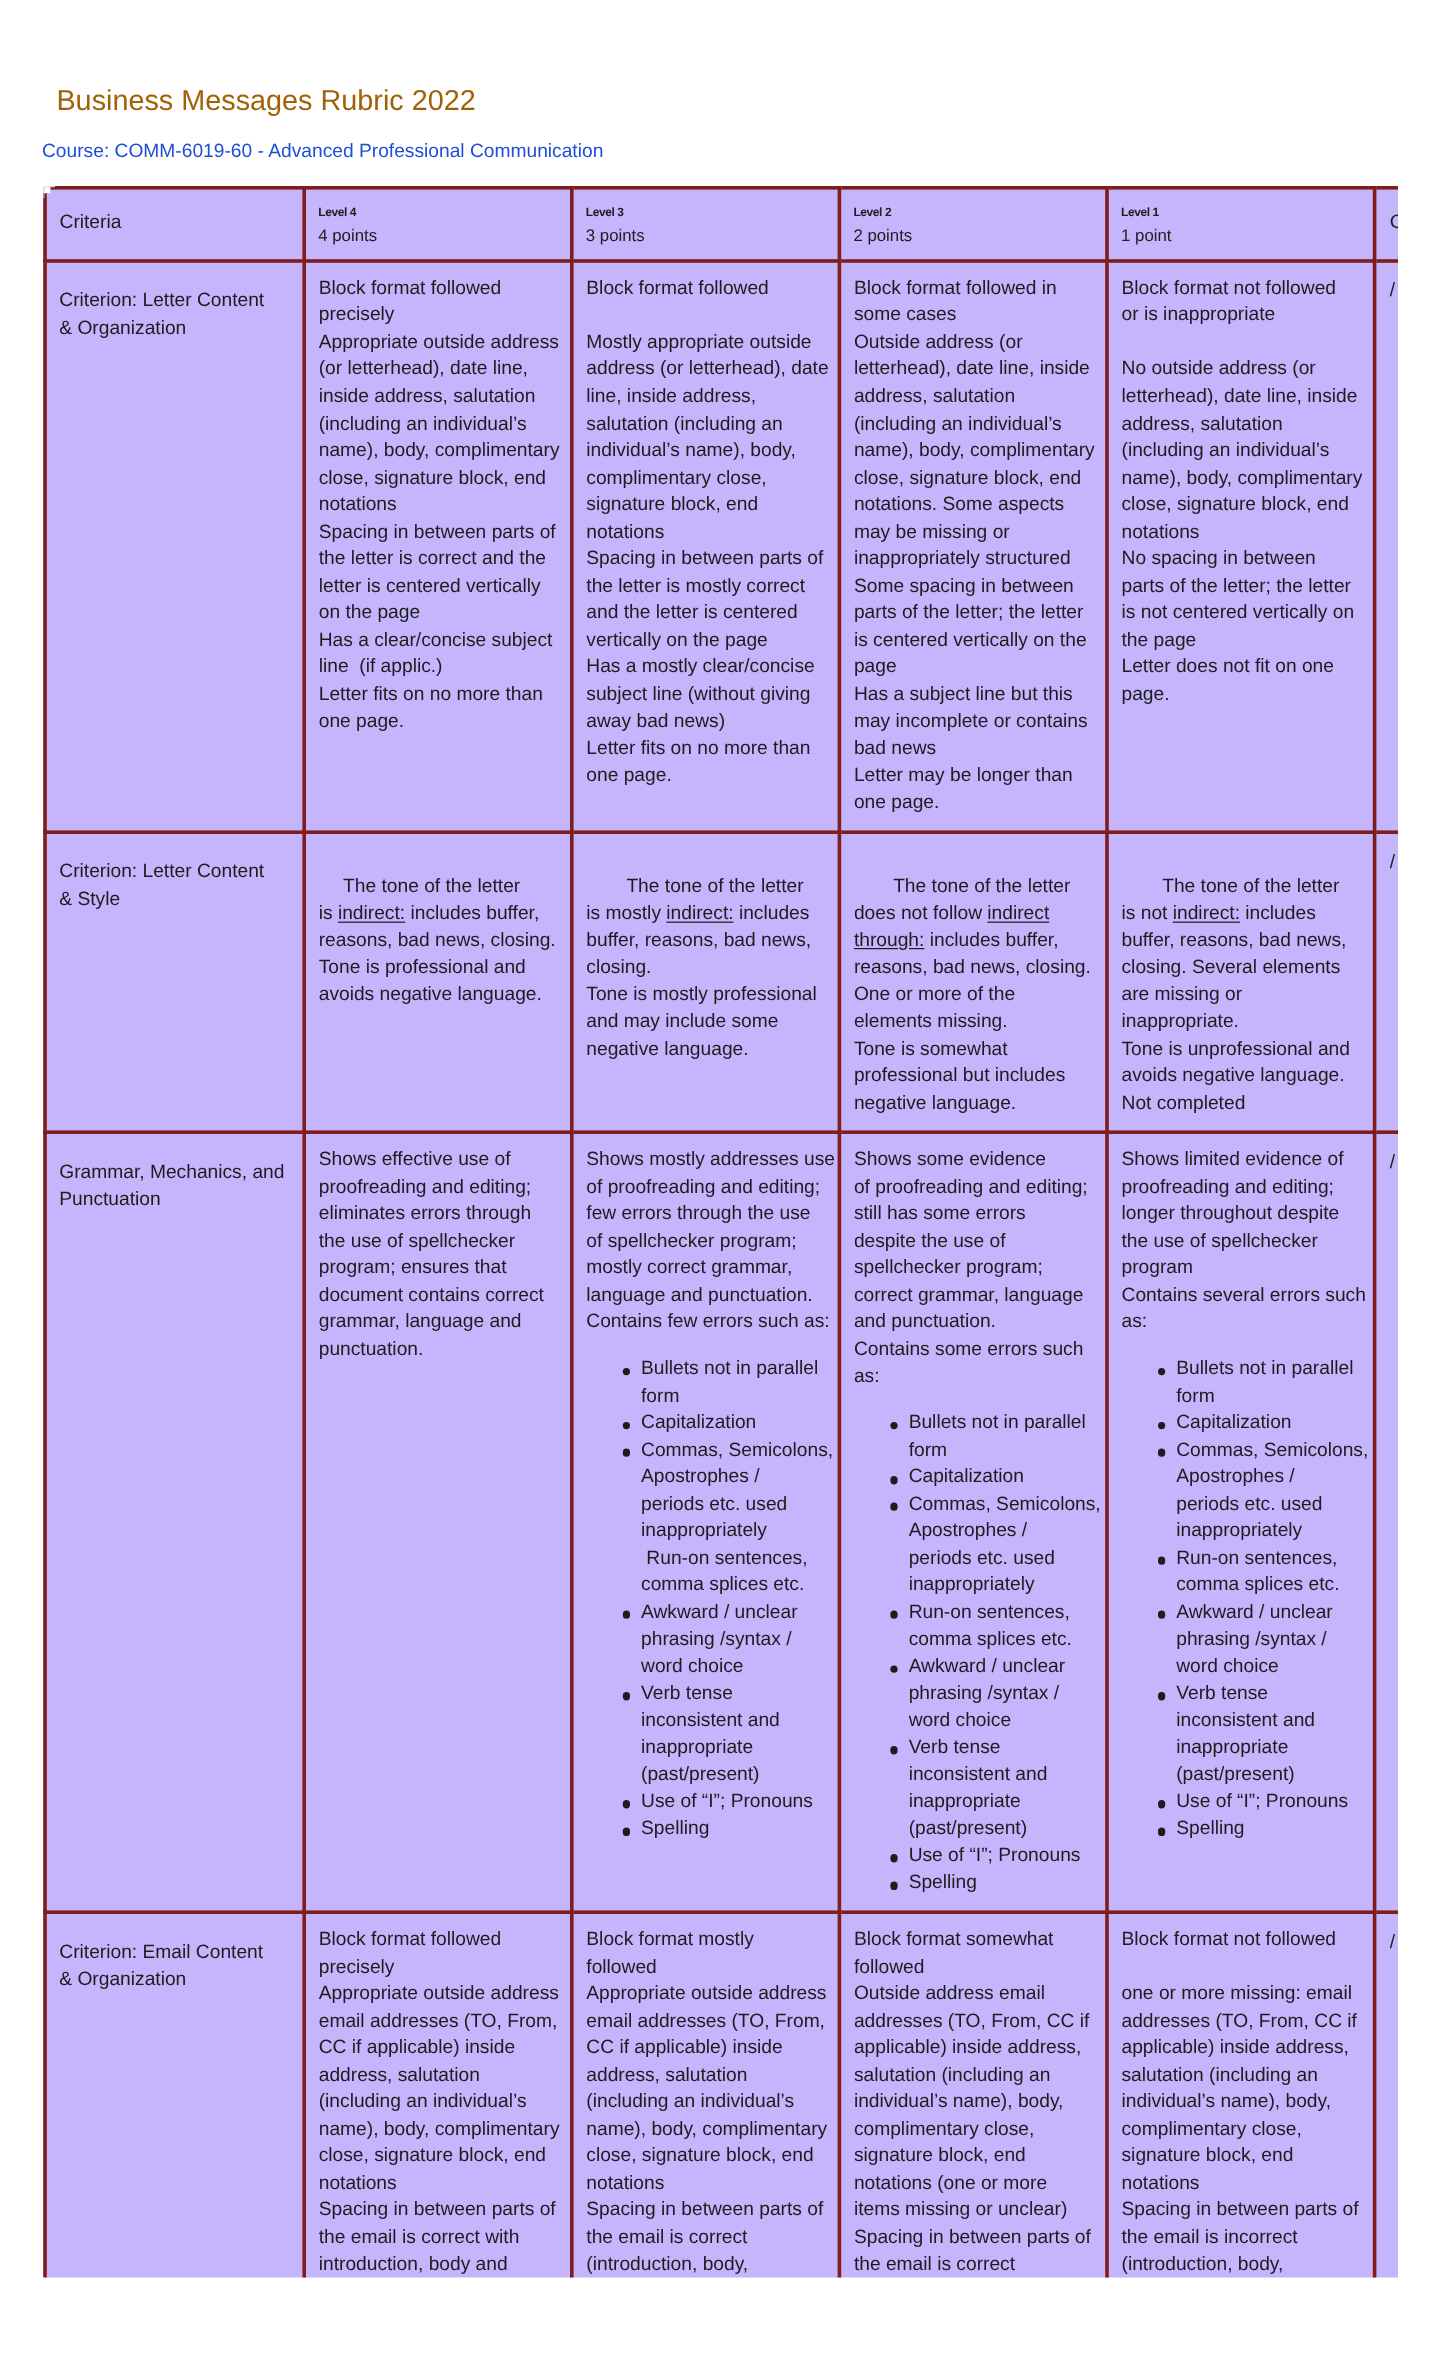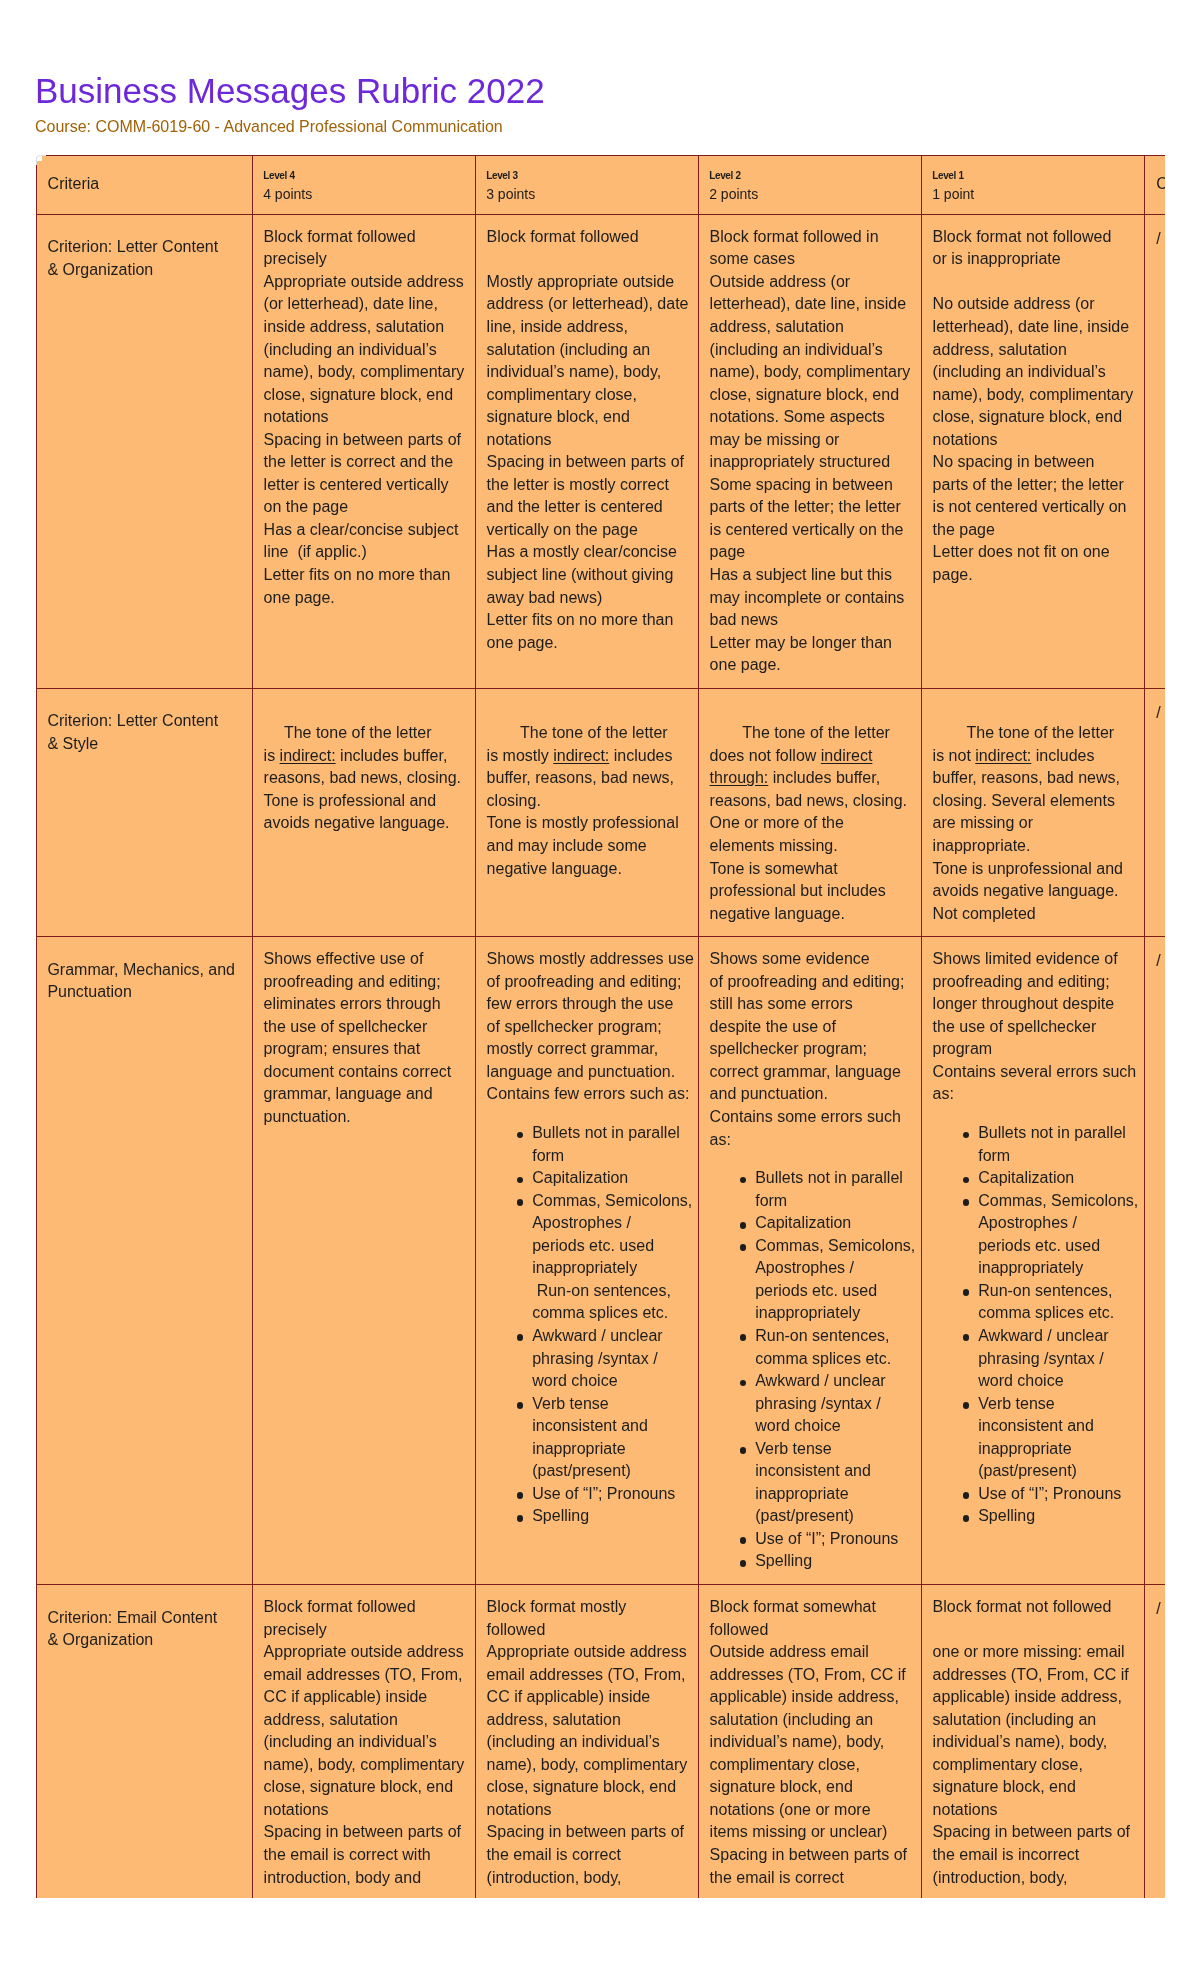--- a/index.html
+++ b/index.html
@@ -1,26 +1,26 @@
 <!DOCTYPE html>
 <html><head>
 <meta charset="utf-8">
 <title>Business Messages Rubric 2022</title>
 <style>
   html,body{margin:0;padding:0;background:#ffffff;}
   body{font-family:"Liberation Sans",sans-serif;color:#1d1d1d;-webkit-font-smoothing:antialiased;text-rendering:optimizeLegibility;}
   .page{position:relative;width:1200px;height:1976px;overflow:hidden;background:#ffffff;
         }
   .doc{position:absolute;left:0;top:0;width:1165px;height:1897.5px;overflow:hidden;will-change:transform;}
-  h1.doc-title{position:absolute;left:35px;top:73.2px;margin:0;font-size:35px;font-weight:400;line-height:1;color:#6d28d9;}
-  p.doc-course{position:absolute;left:35px;top:119px;margin:0;font-size:16px;font-weight:400;line-height:1;color:#a16207;}
+  h1.doc-title{position:absolute;left:47px;top:73.2px;margin:0;font-size:24px;font-weight:400;line-height:1;color:#a16207;}
+  p.doc-course{position:absolute;left:35px;top:119px;margin:0;font-size:16px;font-weight:400;line-height:1;color:#1d4ed8;}
 
   table.rubric{position:absolute;left:36px;top:155.3px;border-collapse:collapse;table-layout:fixed;
                width:1352.5px;background:#fff;}
-  table.rubric td, table.rubric th{border:1px solid #7f1d1d;vertical-align:top;padding:0;background:#fdba74;}
+  table.rubric td, table.rubric th{border:3px solid #7f1d1d;vertical-align:top;padding:0;background:#c4b5fd;}
   col.c-crit{width:215.6px;}
   col.c-lvl{width:223px;}
   col.c-score{width:244px;}
 
   table.rubric th.hcell{padding:10.5px 10px 11px 10.6px;text-align:left;font-weight:400;}
   table.rubric th.hcell .lvl{font-size:10px;font-weight:700;line-height:18px;display:block;letter-spacing:-0.35px;}
   table.rubric th.hcell .pts{font-size:14px;font-weight:400;line-height:18px;display:block;}
   table.rubric th.hcell .crit{font-size:16px;font-weight:400;line-height:21px;display:block;}
   table.rubric th.hcrit{padding-top:16.5px;}
   table.rubric th.hscore{padding-top:16.5px;padding-left:11.6px;}

